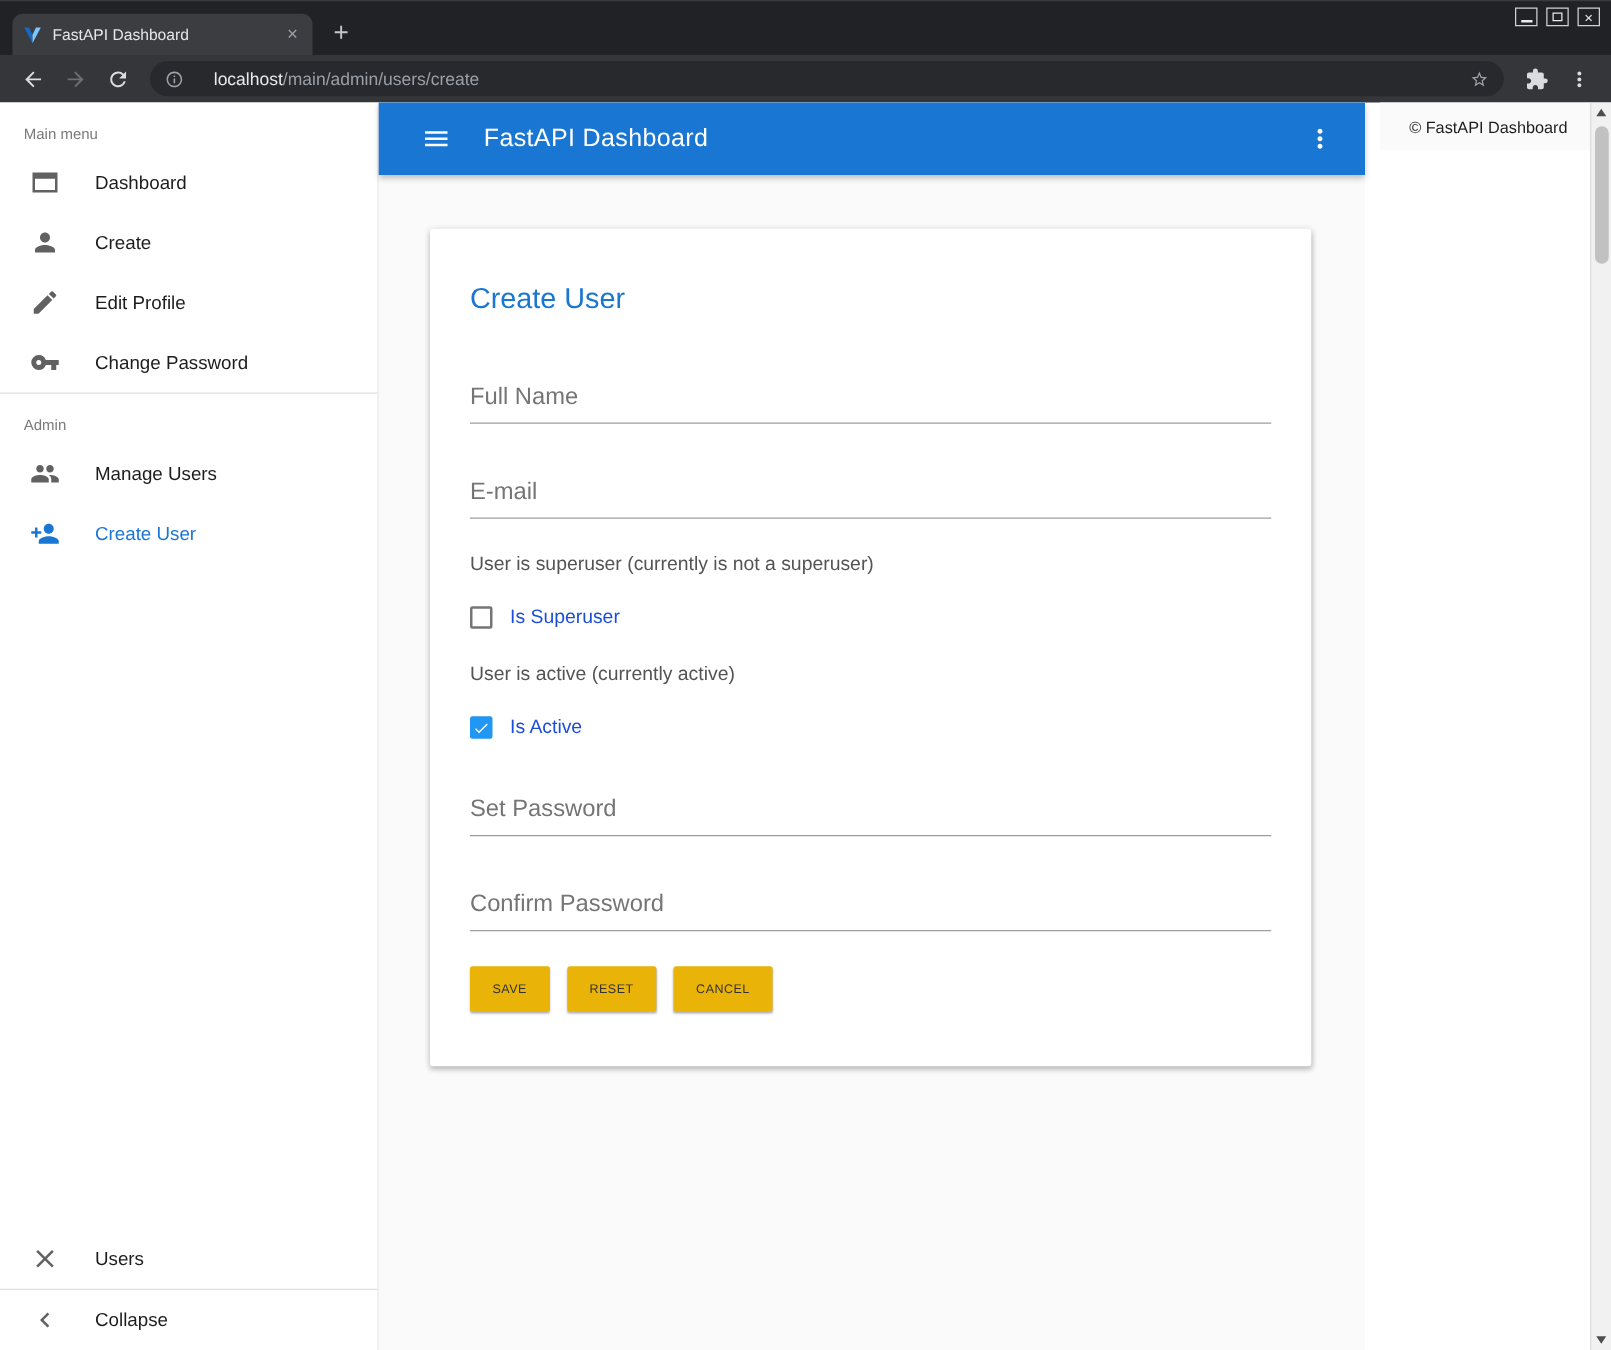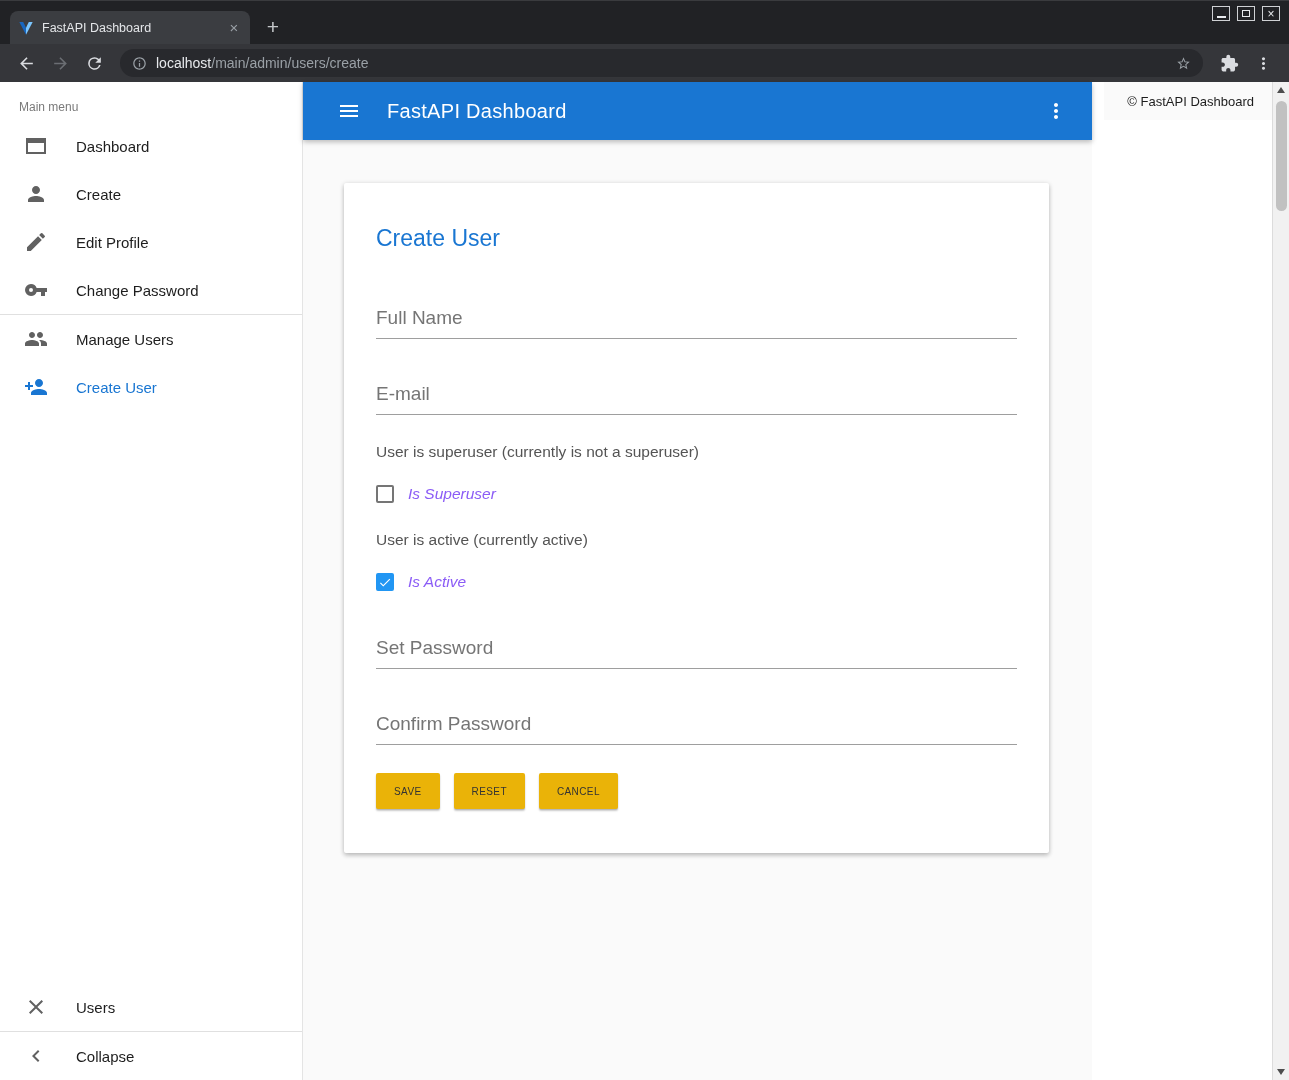--- a/index.html
+++ b/index.html
@@ -18,21 +18,21 @@
   .win-controls { position: absolute; top: 5px; right: 9px; display: flex; gap: 7px; }
   .wc { width: 18px; height: 15px; border: 1px solid #cfd1d4; display: flex; align-items: center; justify-content: center; color: #e8eaed; font-size: 12px; line-height: 1; cursor: pointer; }
   .wc-min-glyph { width: 9px; height: 2px; background: #e8eaed; margin-top: 7px; }
   .wc-max-glyph { width: 8px; height: 7px; border: 1px solid #e8eaed; }
 
   
   .toolbar { height: 38px; background: #35363a; display: flex; align-items: center; padding: 0 10px; gap: 2px; flex: none; }
   .tool-icon { width: 32px; height: 32px; border-radius: 50%; display: flex; align-items: center; justify-content: center; cursor: pointer; flex: none; }
   .tool-icon svg { width: 19px; height: 19px; fill: #dadce0; }
   .tool-icon.disabled svg { fill: #6b6e73; }
-  .omnibox { flex: 1; height: 28px; margin: 0 8px; background: #28292d; border-radius: 14px; display: flex; align-items: center; padding: 0 12px; gap: 9px; min-width: 0; cursor: text; }
+  .omnibox { flex: 1; height: 28px; margin: 0 8px; background: #28292d; border-radius: 14px; display: flex; align-items: center; padding: 0 12px; gap: 24px; min-width: 0; cursor: text; }
   .omni-icon { display: flex; flex: none; }
   .omni-icon svg { width: 15px; height: 15px; fill: #9aa0a6; }
   .url { flex: 1; font-size: 14px; white-space: nowrap; overflow: hidden; }
   .url .host { color: #e8eaed; }
   .url .path { color: #9aa0a6; }
 
   
   .page { flex: 1; display: flex; min-height: 0; }
   .page-left { flex: 1; display: flex; flex-direction: row; min-width: 0; }
   .page-body { flex: 1; display: flex; min-height: 0; }
@@ -65,21 +65,21 @@
   .tf-fullname { margin-top: 48px; }
   .tf-email { margin-top: 38px; }
   .tf-setpw { margin-top: 40px; }
   .tf-confirm { margin-top: 38px; }
 
   .hint { font-size: 15.5px; color: #545454; margin-top: 28px; }
   .cb-row { display: flex; align-items: center; gap: 14px; margin-top: 24px; cursor: pointer; }
   .cb { width: 18px; height: 18px; border: 2px solid #757575; border-radius: 2px; flex: none; display: flex; align-items: center; justify-content: center; }
   .cb.checked { border-color: #2196f3; background: #2196f3; }
   .cb svg { width: 15px; height: 15px; fill: #fff; }
-  .cb-label { font-size: 15.5px; color: #8b5cf6; font-style: italic; }
+  .cb-label { font-size: 15.5px; color: #1d4ed8; }
 
   .btn-row { display: flex; gap: 14px; margin-top: 28px; }
   .btn { height: 36px; padding: 0 18px; background: #eab308; border: none; border-radius: 2px; box-shadow: 0 2px 2px rgba(0,0,0,.2), 0 1px 1px rgba(0,0,0,.12); font-size: 10px; font-weight: 500; letter-spacing: .4px; color: #333; font-family: inherit; cursor: pointer; }
 
   
   .footer { height: 38px; display: flex; flex: none; padding-left: 12px; }
   .footer-blue { flex: 1; background: #1976d2; }
   .footer-copy { width: 168px; background: #fafafa; display: flex; align-items: center; justify-content: flex-end; padding-right: 18px; font-size: 13px; color: #1d1d1d; }
 
   
@@ -197,20 +197,21 @@
             <span class="nav-icon">
               <svg viewBox="0 0 24 24">
                   <path d="M7 14a2 2 0 0 1-2-2 2 2 0 0 1 2-2 2 2 0 0 1 2 2 2 2 0 0 1-2 2m5.65-4A5.99 5.99 0 0 0 7 6a6 6 0 0 0-6 6 6 6 0 0 0 6 6 5.99 5.99 0 0 0 5.65-4H17v4h4v-4h2v-4H12.65z"></path>
                 </svg>
             </span>
             <span class="nav-label">Change Password</span>
           </div>
 
           <div class="divider"></div>
 
+          <div class="caption">Admin</div>
 
           <div class="nav-item">
             <span class="nav-icon">
               <svg viewBox="0 0 24 24">
                   <path d="M16 11c1.66 0 2.99-1.34 2.99-3S17.66 5 16 5s-3 1.34-3 3 1.34 3 3 3zm-8 0c1.66 0 2.99-1.34 2.99-3S9.66 5 8 5 5 6.34 5 8s1.34 3 3 3zm0 2c-2.33 0-7 1.17-7 3.5V19h14v-2.5c0-2.33-4.67-3.5-7-3.5zm8 0c-.29 0-.62.02-.97.05 1.16.84 1.97 1.97 1.97 3.45V19h6v-2.5c0-2.33-4.67-3.5-7-3.5z"></path>
                 </svg>
             </span>
             <span class="nav-label">Manage Users</span>
           </div>
 

